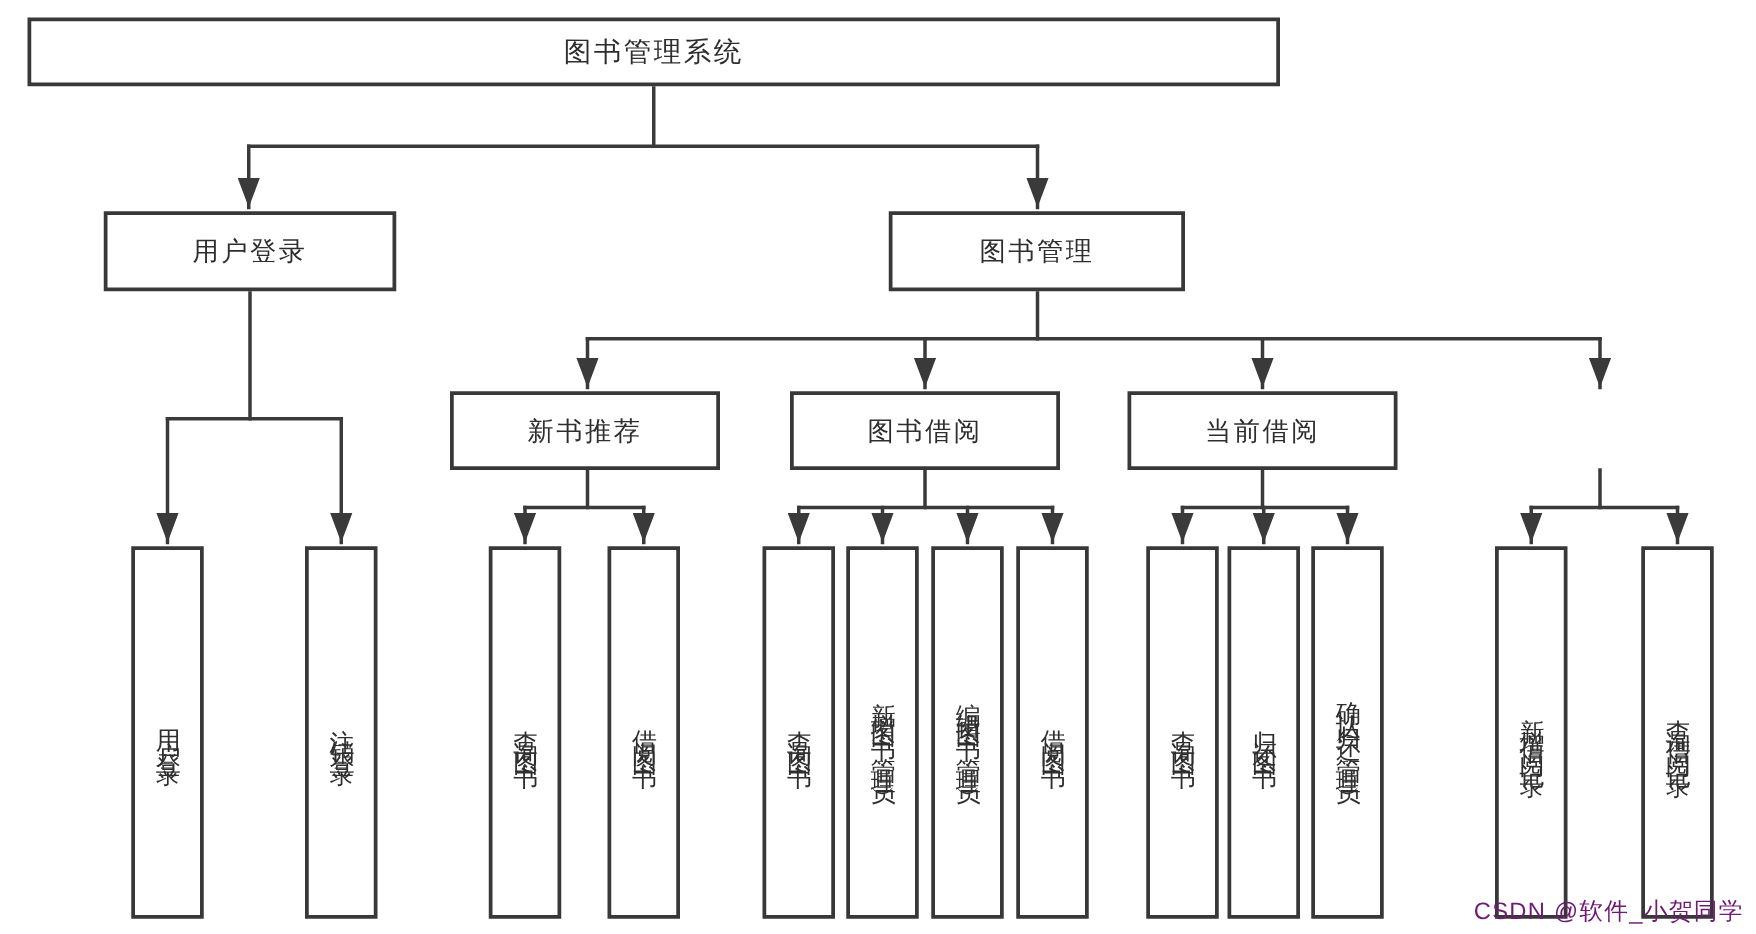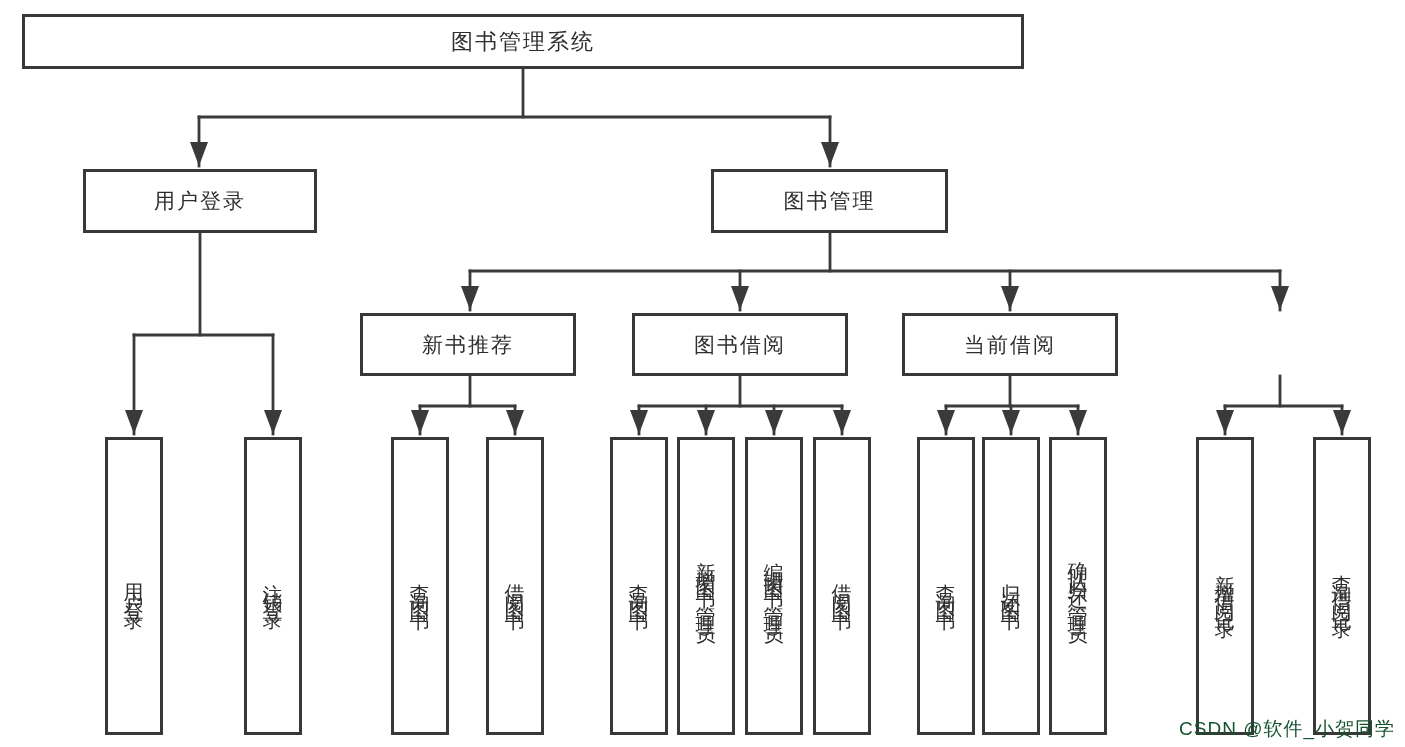--- a/index.html
+++ b/index.html
@@ -45,21 +45,21 @@
   .l-b1{left:391px;} .l-b2{left:486px;}
   .l-c1{left:610px;} .l-c2{left:677px;} .l-c3{left:745px;} .l-c4{left:813px;}
   .l-d1{left:917px;} .l-d2{left:982px;} .l-d3{left:1049px;}
   .l-e1{left:1196px;} .l-e2{left:1313px;}
   .watermark{
     position:absolute;
     right:10px;top:716px;
     z-index:5;
     font-size:19px;
     letter-spacing:1px;
-    color:#14532d;
+    color:#701a75;
     white-space:nowrap;
   }
 </style>
 </head>
 <body>
 
 <div class="stage">
 
   <svg class="wires" width="1405" height="747" viewBox="0 0 1405 747">
     <defs>

